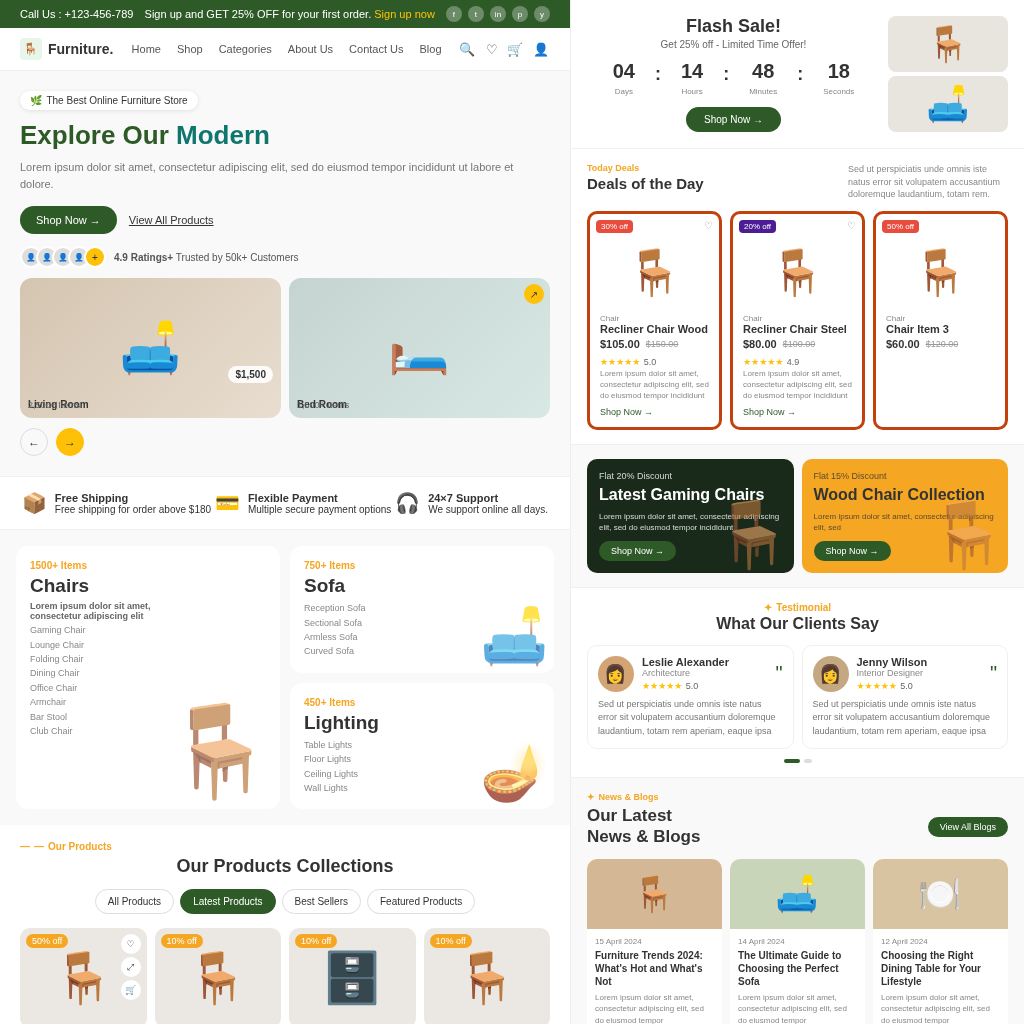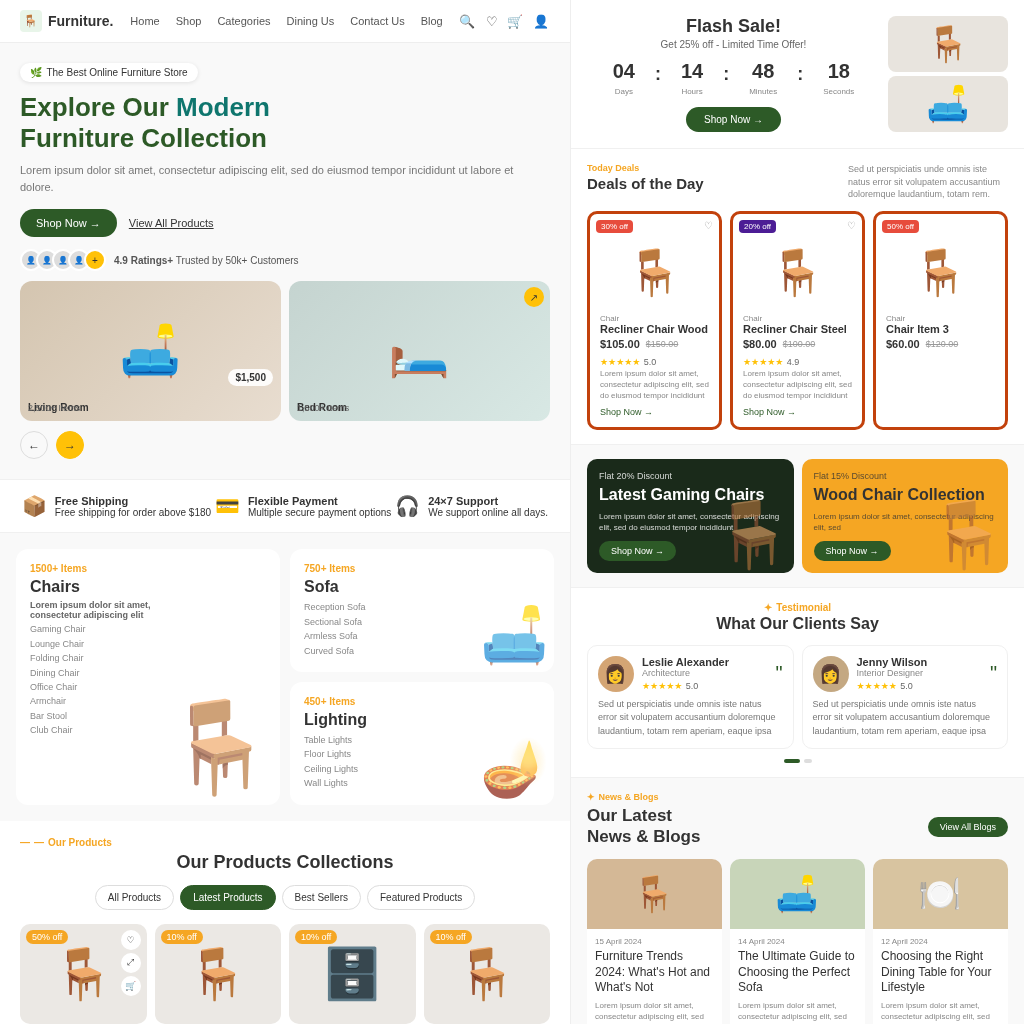--- a/index.html
+++ b/index.html
@@ -53,21 +53,21 @@
     .features-bar { display: flex; justify-content: space-around; padding: 14px 20px; background: #fff; border-top: 1px solid #f0f0f0; border-bottom: 1px solid #f0f0f0; }
     .feature-item { display: flex; align-items: center; gap: 8px; }
     .feature-icon { font-size: 20px; }
     .feature-text { font-size: 10px; }
     .feature-text strong { display: block; font-size: 11px; font-weight: 700; }
     
     
     .categories { padding: 16px; display: grid; grid-template-columns: 1fr 1fr; gap: 10px; background: #f9f9f9; }
     .cat-card { background: #fff; border-radius: 12px; padding: 14px; position: relative; overflow: hidden; }
     .cat-count { font-size: 10px; color: #f5a623; font-weight: 600; margin-bottom: 4px; }
-    .cat-name { font-size: 16px; font-weight: 800; margin-bottom: 4px; }
+    .cat-name { font-size: 19px; font-weight: 800; margin-bottom: 4px; }
     .cat-sub { font-size: 9px; color: #666; margin-bottom: 2px; font-weight: 600; }
     .cat-items { font-size: 9px; color: #888; line-height: 1.6; }
     
     
     .products-section { padding: 16px 20px; background: #fff; }
     .section-label { font-size: 10px; color: #f5a623; font-weight: 600; margin-bottom: 4px; display: flex; align-items: center; gap: 4px; }
     .section-label::before { content: '—'; }
     .section-title { font-size: 18px; font-weight: 800; text-align: center; margin-bottom: 12px; }
     .product-tabs { display: flex; justify-content: center; gap: 6px; margin-bottom: 14px; }
     .tab { padding: 6px 12px; border-radius: 20px; font-size: 10px; cursor: pointer; border: 1px solid #ddd; }
@@ -143,60 +143,73 @@
     
     .news-section { padding: 14px 16px; background: #f9f9f9; border-bottom: 1px solid #f0f0f0; }
     .news-header { display: flex; justify-content: space-between; align-items: center; margin-bottom: 12px; }
     .news-title { font-size: 17px; font-weight: 800; line-height: 1.2; }
     .view-all-btn { background: #2d5a27; color: #fff; border: none; padding: 5px 12px; border-radius: 20px; font-size: 9px; cursor: pointer; }
     .news-grid { display: grid; grid-template-columns: repeat(3, 1fr); gap: 8px; }
     .news-card { background: #fff; border-radius: 10px; overflow: hidden; }
     .news-img { height: 70px; background: #e0cba8; display: flex; align-items: center; justify-content: center; font-size: 35px; }
     .news-content { padding: 8px; }
     .news-date { font-size: 8px; color: #888; margin-bottom: 3px; }
-    .news-article-title { font-size: 12px; font-weight: 400; line-height: 1.3; margin-bottom: 4px; }
+    .news-article-title { font-size: 10px; font-weight: 700; line-height: 1.3; margin-bottom: 4px; }
     .news-excerpt { font-size: 8px; color: #888; line-height: 1.4; margin-bottom: 4px; }
   </style>
 </head>
 <body>
 
 <div class="main-wrapper">
 
   <div class="left-col">
 
+    <div class="top-bar">
+      <span>Call Us : +123-456-789</span>
+      <span>
+        <span>Sign up and GET 25% OFF for your first order.</span>
+        <span style="color:#ffc107;cursor:pointer">Sign up now</span>
+      </span>
+      <div class="top-bar-social">
+        <span class="social-icon">f</span>
+        <span class="social-icon">t</span>
+        <span class="social-icon">in</span>
+        <span class="social-icon">p</span>
+        <span class="social-icon">y</span>
+      </div>
+    </div>
 
     <div class="navbar">
       <div class="logo">
         <div class="logo-icon">🪑</div>
         <span>Furniture.</span>
       </div>
       <div class="nav-links">
         <span>Home</span>
         <span>Shop</span>
         <span>Categories</span>
-        <span>Dining Us</span>
+        <span>About Us</span>
         <span>Contact Us</span>
         <span>Blog</span>
       </div>
       <div class="nav-actions">
         <span class="nav-icon">🔍</span>
         <span class="nav-icon">♡</span>
         <span class="nav-icon">🛒</span>
         <span class="nav-icon">👤</span>
       </div>
     </div>
 
     <div class="hero">
       <div class="hero-badge">
         <span>🌿</span>
         <span>The Best Online Furniture Store</span>
       </div>
       <h1>
         <span>Explore Our </span><span style="color:#0f766e">Modern</span><br>
-        <span>Furniture Collection</span>
       </h1>
       <p>Lorem ipsum dolor sit amet, consectetur adipiscing elit, sed do eiusmod tempor incididunt ut labore et dolore.</p>
       <div class="hero-buttons">
         <button class="btn-primary">Shop Now →</button>
         <span class="btn-link">View All Products</span>
       </div>
       <div class="ratings-row">
         <div class="avatars">
           <div class="avatar-sm">👤</div>
           <div class="avatar-sm">👤</div>

